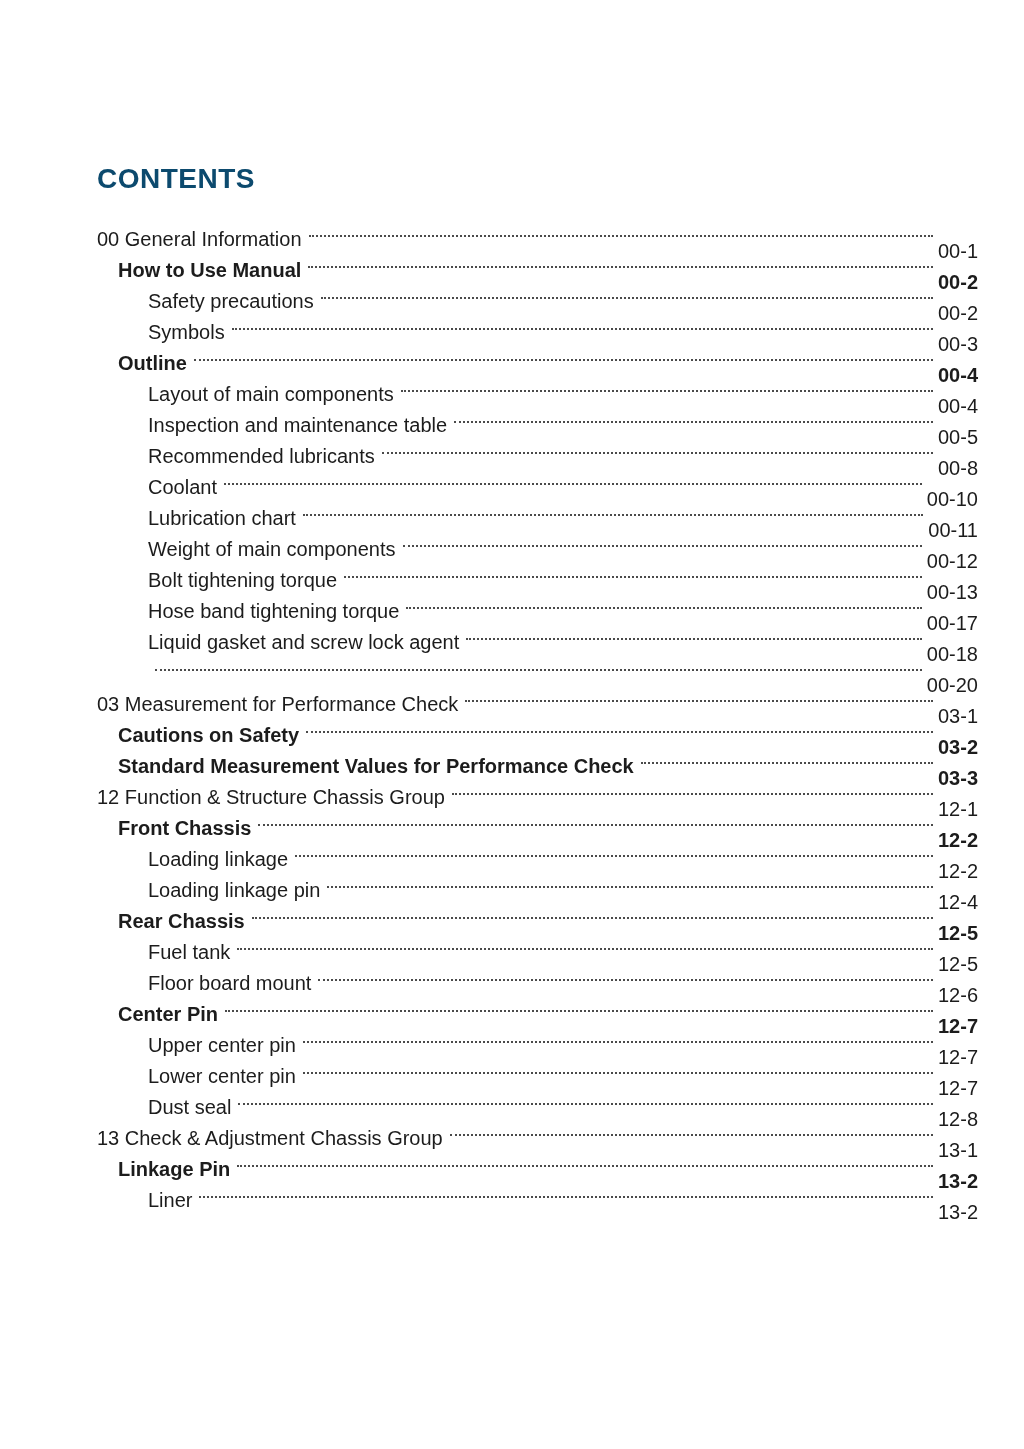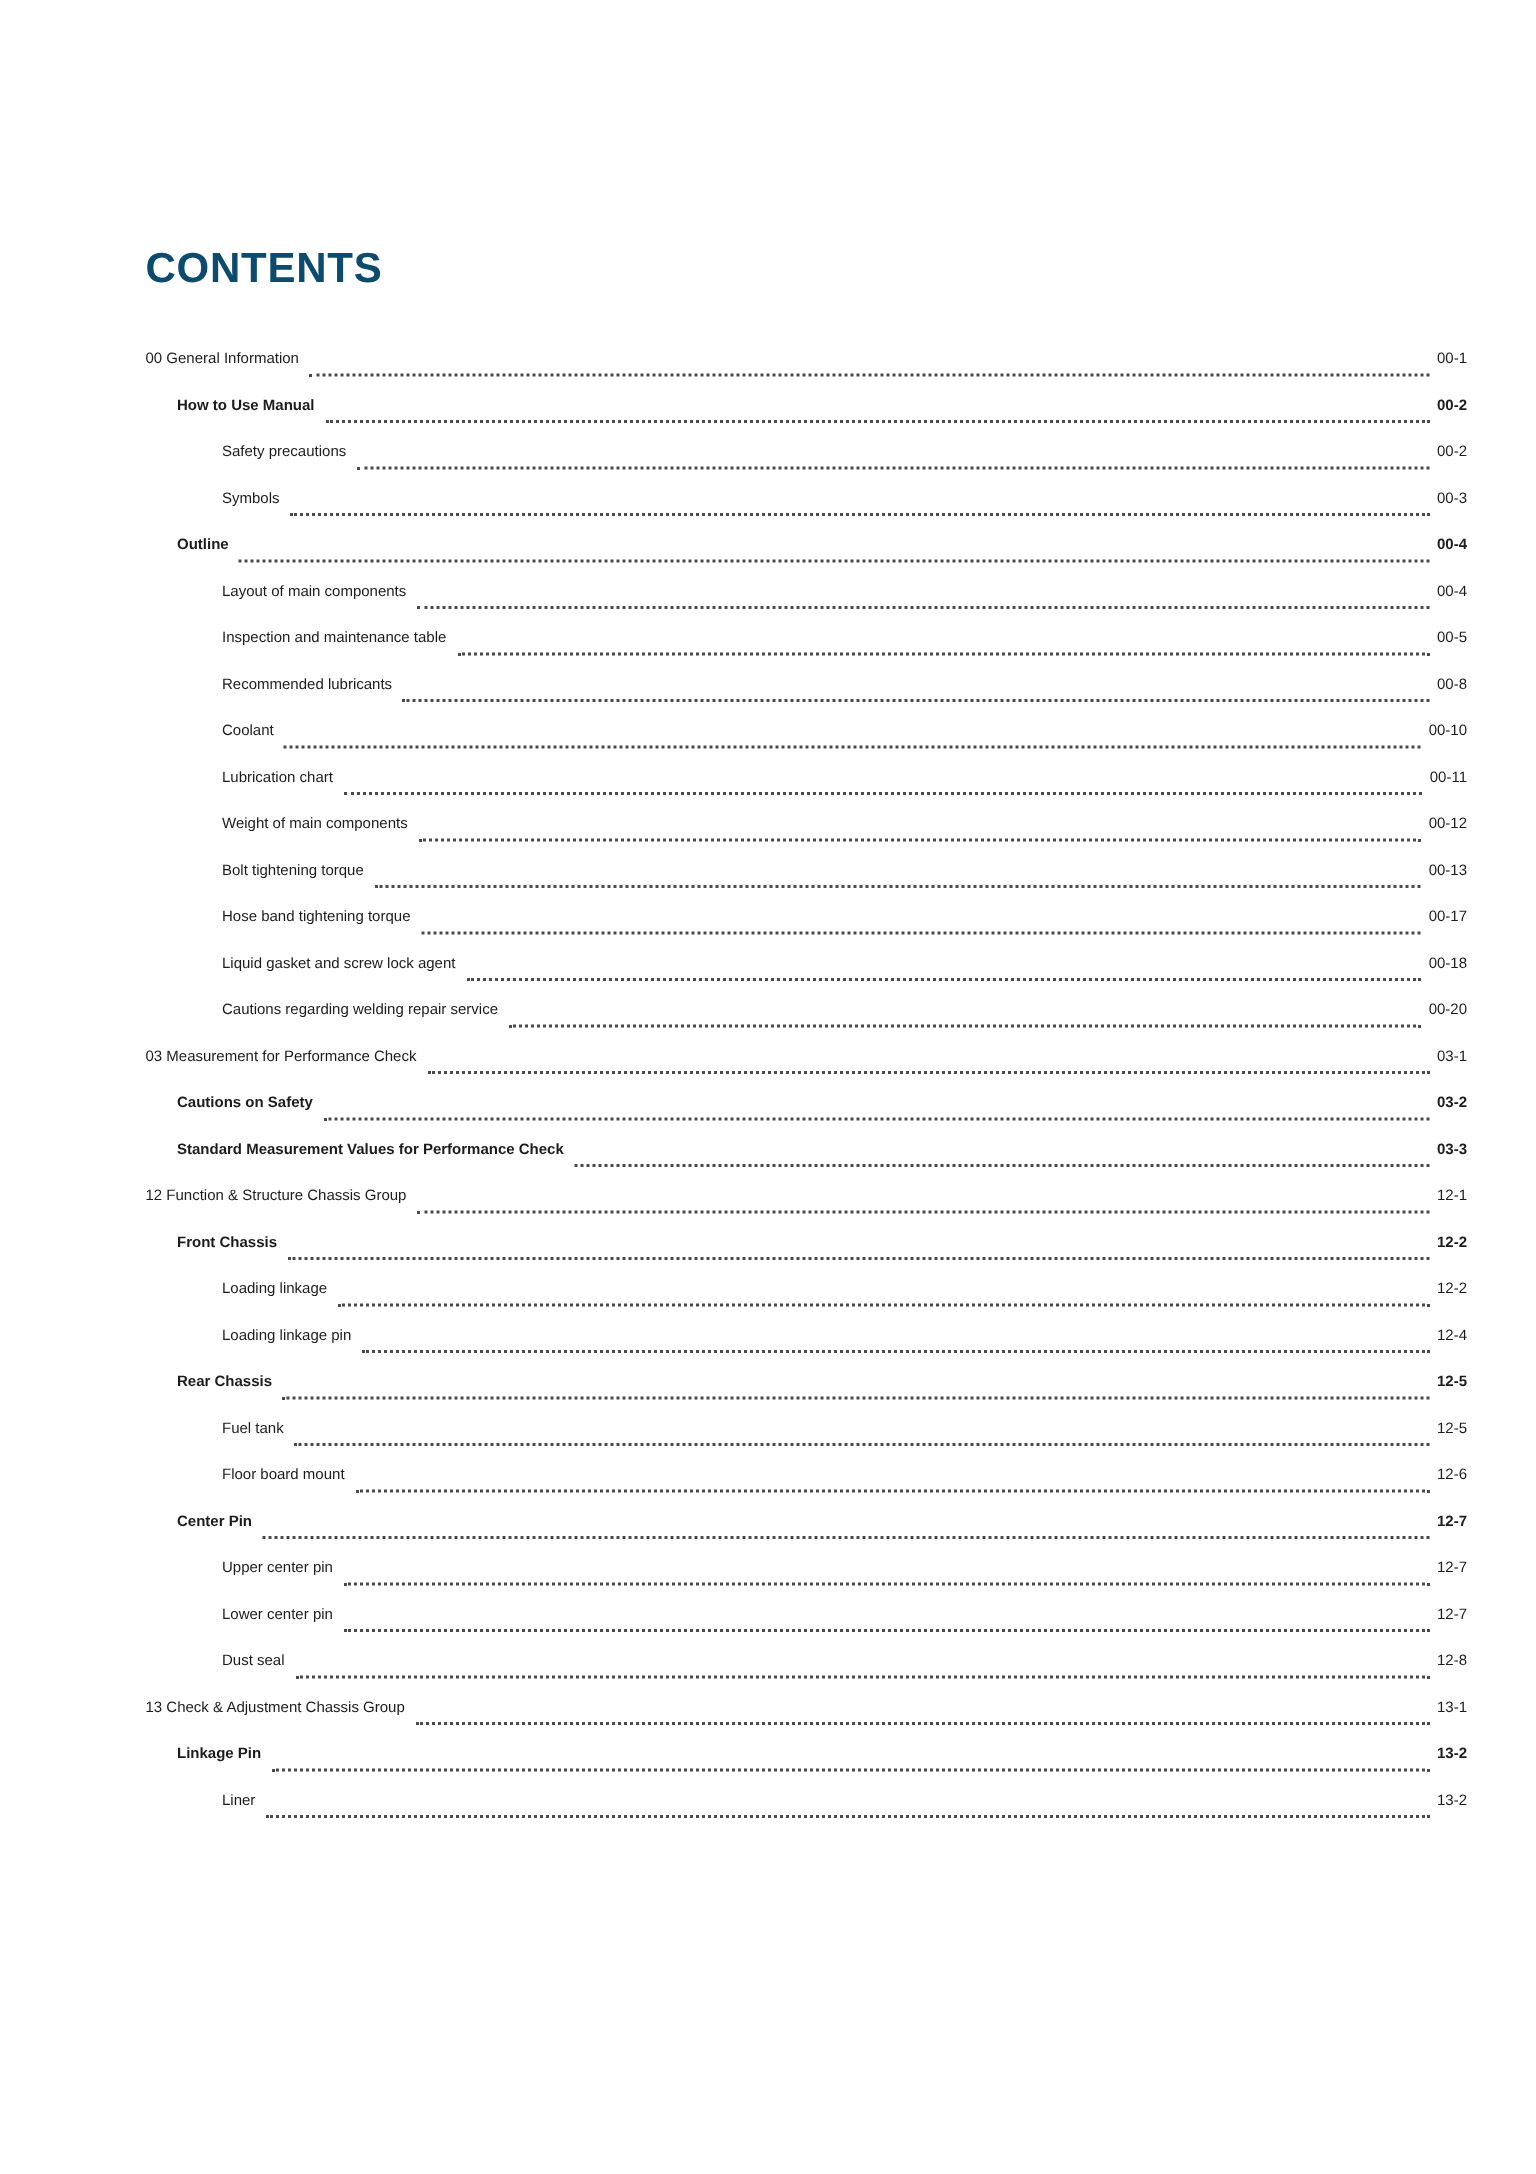--- a/index.html
+++ b/index.html
@@ -32,23 +32,23 @@
     color: #0c4a6e;
     margin-bottom: 29px;
   }
 
   .toc-list {
     width: 100%;
   }
 
   .toc-row {
     display: flex;
-    align-items: flex-end;
+    align-items: center;
     height: 31px;
-    font-size: 10px;
+    font-size: 20px;
     line-height: 31px;
     white-space: nowrap;
   }
 
   .toc-row.lvl0 { padding-left: 0; }
   .toc-row.lvl1 { padding-left: 21px; font-weight: bold; }
   .toc-row.lvl2 { padding-left: 51px; }
 
   .toc-label {
     flex: 0 0 auto;
@@ -142,21 +142,20 @@
     <span class="toc-label">Hose band tightening torque</span>
     <span class="leader"></span>
     <span class="toc-page">00-17</span>
   </div>
         <div class="toc-row lvl2">
     <span class="toc-label">Liquid gasket and screw lock agent</span>
     <span class="leader"></span>
     <span class="toc-page">00-18</span>
   </div>
         <div class="toc-row lvl2">
-    <span class="toc-label">Cautions regarding welding repair service</span>
     <span class="leader"></span>
     <span class="toc-page">00-20</span>
   </div>
         <div class="toc-row lvl0">
     <span class="toc-label">03 Measurement for Performance Check</span>
     <span class="leader"></span>
     <span class="toc-page">03-1</span>
   </div>
         <div class="toc-row lvl1">
     <span class="toc-label">Cautions on Safety</span>

